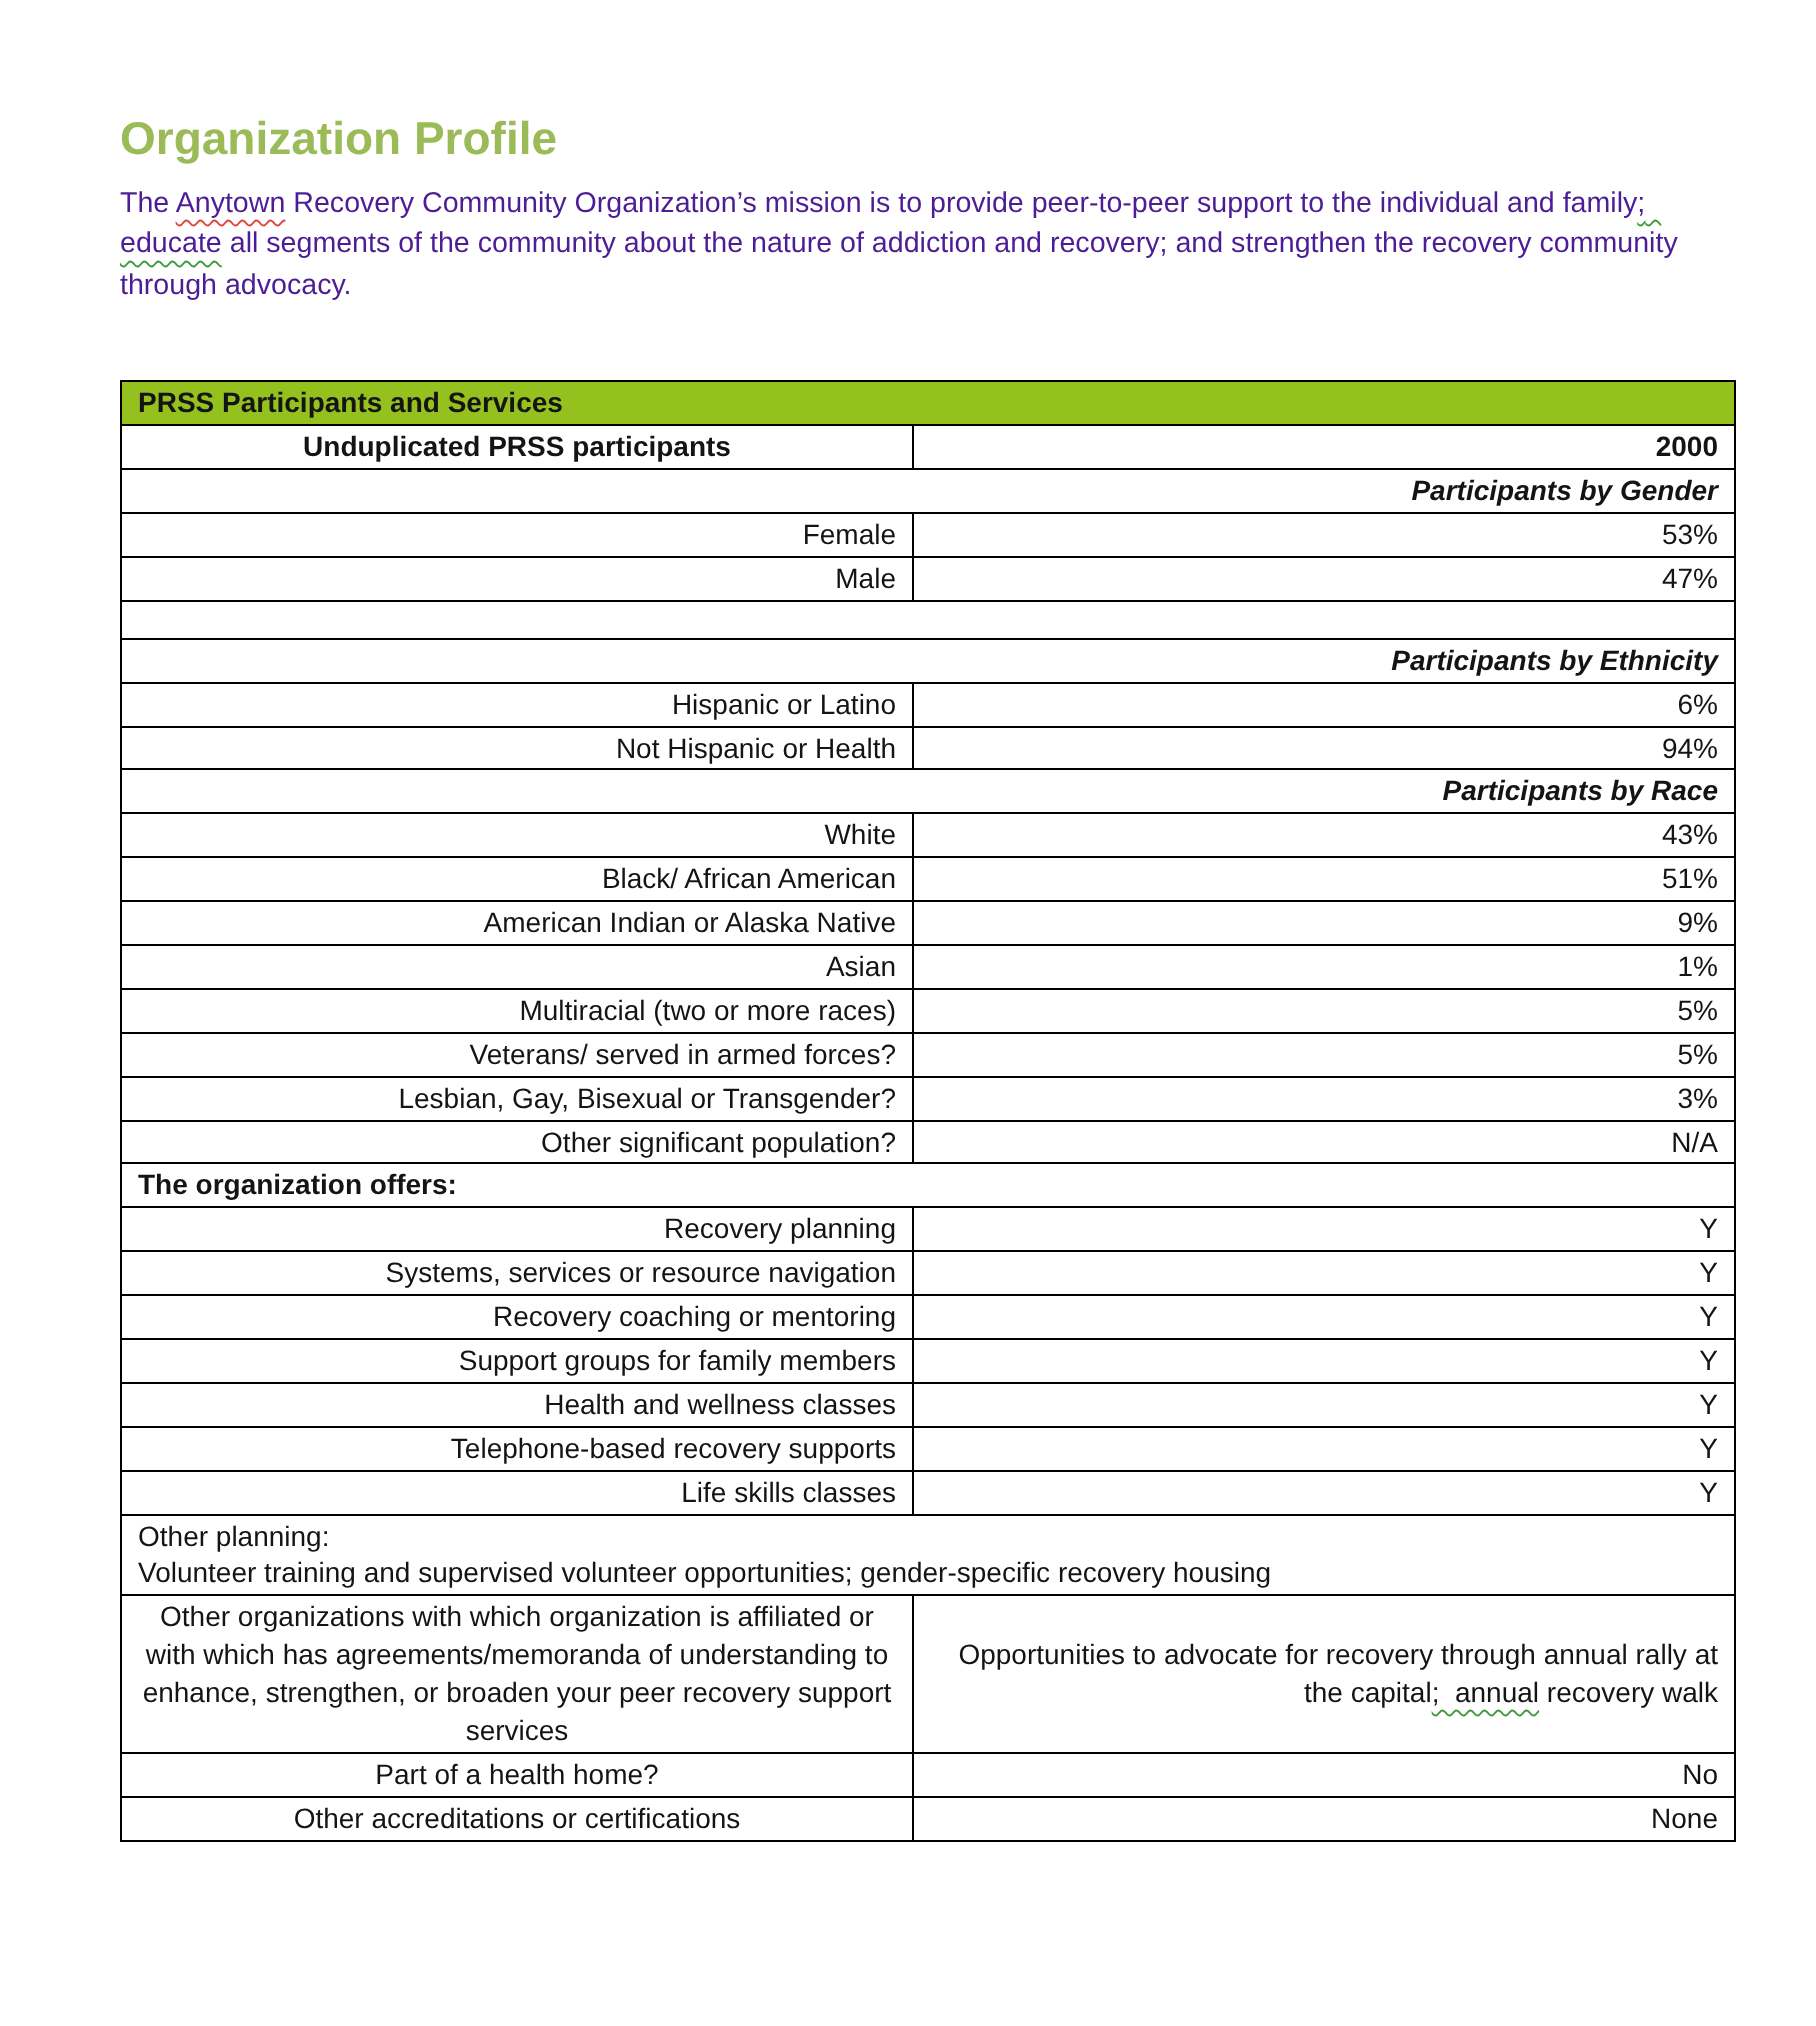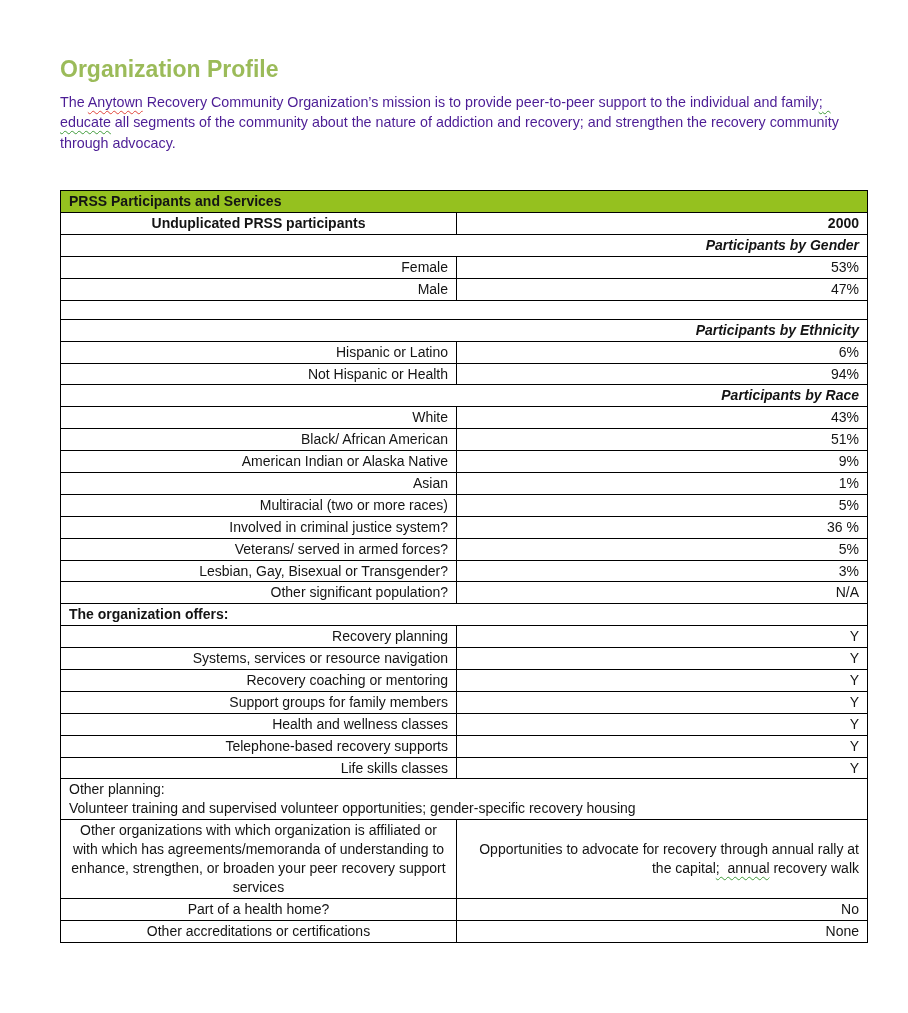--- a/index.html
+++ b/index.html
@@ -142,24 +142,20 @@
           </tr>
           <tr>
             <td class="label">Asian</td>
             <td class="value">1%</td>
           </tr>
           <tr>
             <td class="label">Multiracial (two or more races)</td>
             <td class="value">5%</td>
           </tr>
           <tr>
-            <td class="label">Involved in criminal justice system?</td>
-            <td class="value">36 %</td>
-          </tr>
-          <tr>
             <td class="label">Veterans/ served in armed forces?</td>
             <td class="value">5%</td>
           </tr>
           <tr>
             <td class="label">Lesbian, Gay, Bisexual or Transgender?</td>
             <td class="value">3%</td>
           </tr>
           <tr>
             <td class="label">Other significant population?</td>
             <td class="value">N/A</td>

